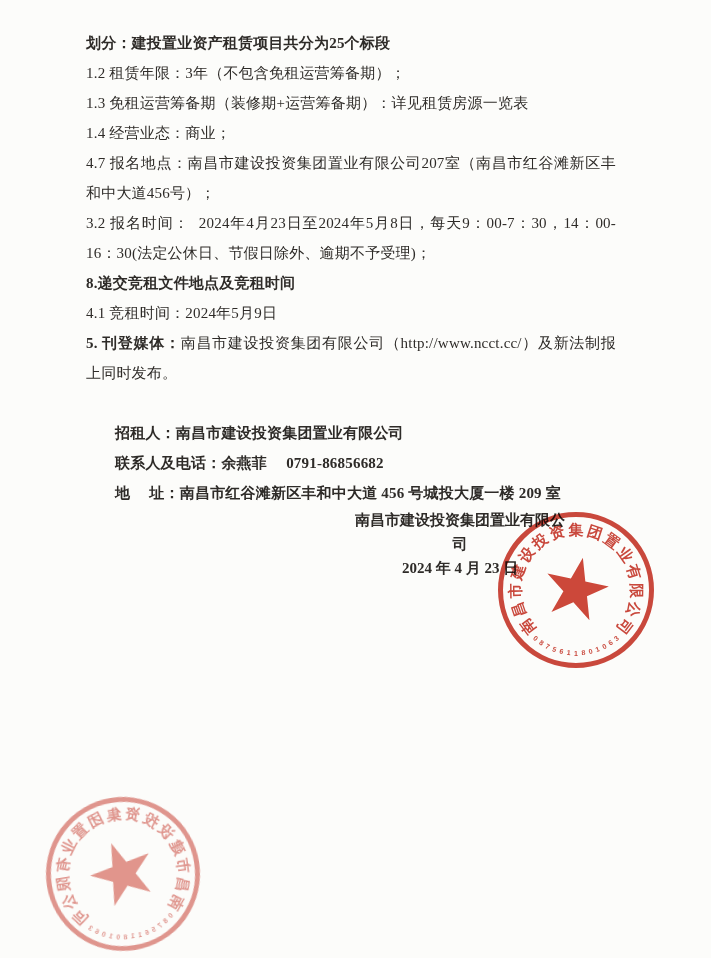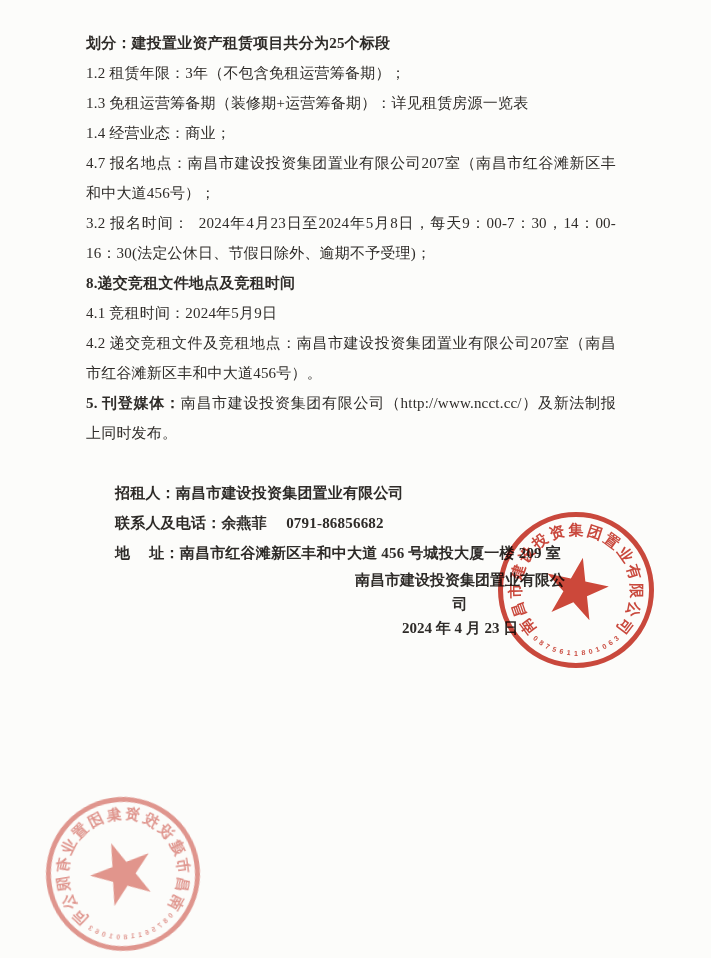--- a/index.html
+++ b/index.html
@@ -95,21 +95,20 @@
 
   <div class="content">
     <p class="para bold">划分：建投置业资产租赁项目共分为25个标段</p>
     <p class="para">1.2 租赁年限：3年（不包含免租运营筹备期）；</p>
     <p class="para">1.3 免租运营筹备期（装修期+运营筹备期）：详见租赁房源一览表</p>
     <p class="para">1.4 经营业态：商业；</p>
     <p class="para">4.7 报名地点：南昌市建设投资集团置业有限公司207室（南昌市红谷滩新区丰和中大道456号）；</p>
     <p class="para">3.2 报名时间：  2024年4月23日至2024年5月8日，每天9：00-7：30，14：00-16：30(法定公休日、节假日除外、逾期不予受理)；</p>
     <p class="para bold">8.递交竞租文件地点及竞租时间</p>
     <p class="para">4.1 竞租时间：2024年5月9日</p>
-    <p class="para">4.2 递交竞租文件及竞租地点：南昌市建设投资集团置业有限公司207室（南昌市红谷滩新区丰和中大道456号）。</p>
     <p class="para"><span class="lbl">5. 刊登媒体：</span><span>南昌市建设投资集团有限公司（http://www.ncct.cc/）及新法制报上同时发布。</span></p>
 
     <div class="sig-block">
       <p class="sig-line">招租人：南昌市建设投资集团置业有限公司</p>
       <p class="sig-line">联系人及电话：余燕菲　 0791-86856682</p>
       <p class="sig-line">地　 址：南昌市红谷滩新区丰和中大道 456 号城投大厦一楼 209 室</p>
     </div>
 
     <div class="sig-company">
       <p>南昌市建设投资集团置业有限公司</p>

